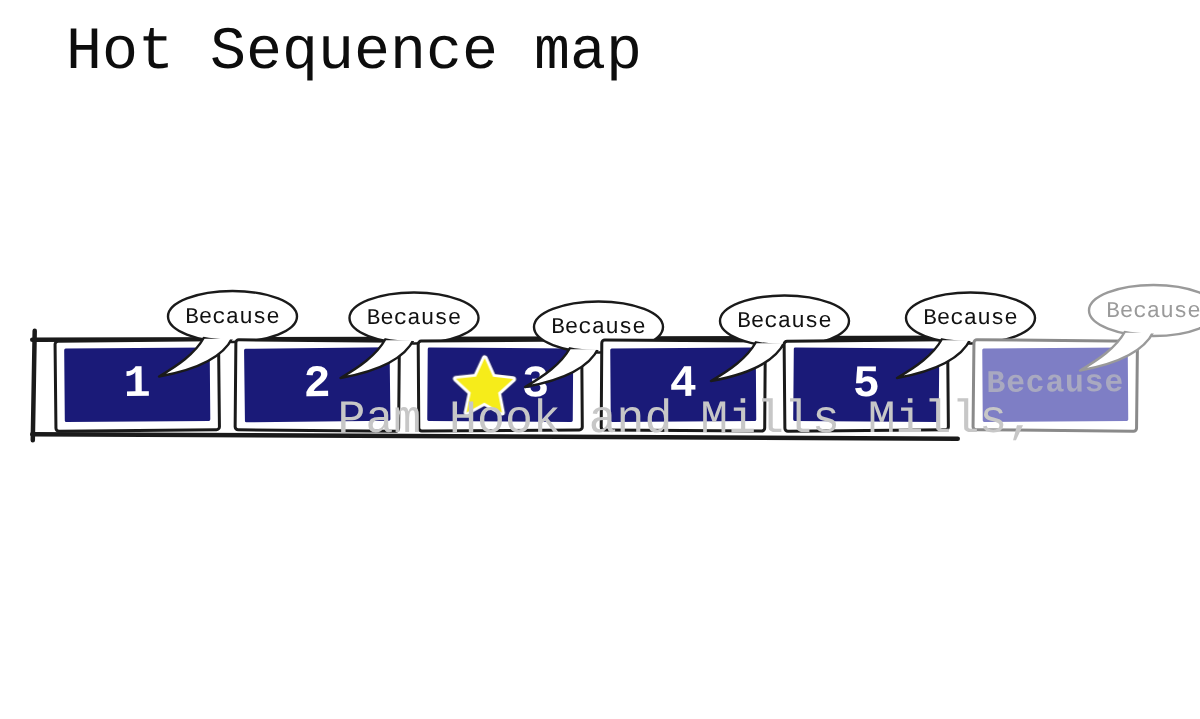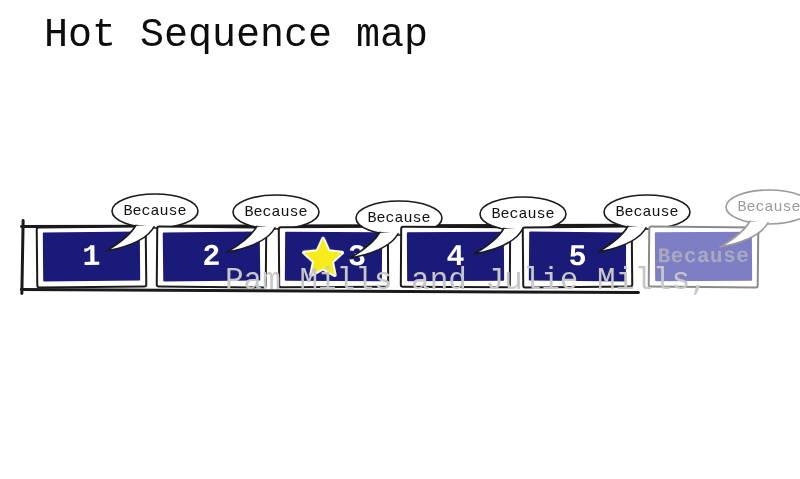--- a/index.html
+++ b/index.html
@@ -142,17 +142,17 @@
       <svg width="100" height="64" viewBox="0 0 100 64">
         <ellipse cx="55" cy="19" rx="43" ry="17" fill="#fff" stroke="#9a9a9a" stroke-width="1.6"></ellipse>
         <path d="M36 33 C30 44 18 52 6 59 C28 55 48 48 55 33 Z" fill="#fff" stroke="#9a9a9a" stroke-width="1.6" stroke-linejoin="round"></path>
         <ellipse cx="55" cy="19" rx="41" ry="15.3" fill="#fff"></ellipse>
       </svg>
       <span class="blabel">Because</span>
     </div>
   </div>
 
   <div class="watermark">
-    <div>Pam Mills and Julie Mills,</div>
+    <div>Pam Hook and Mills Mills,</div>
     
   </div>
 
 </div>
 
 </body></html>

